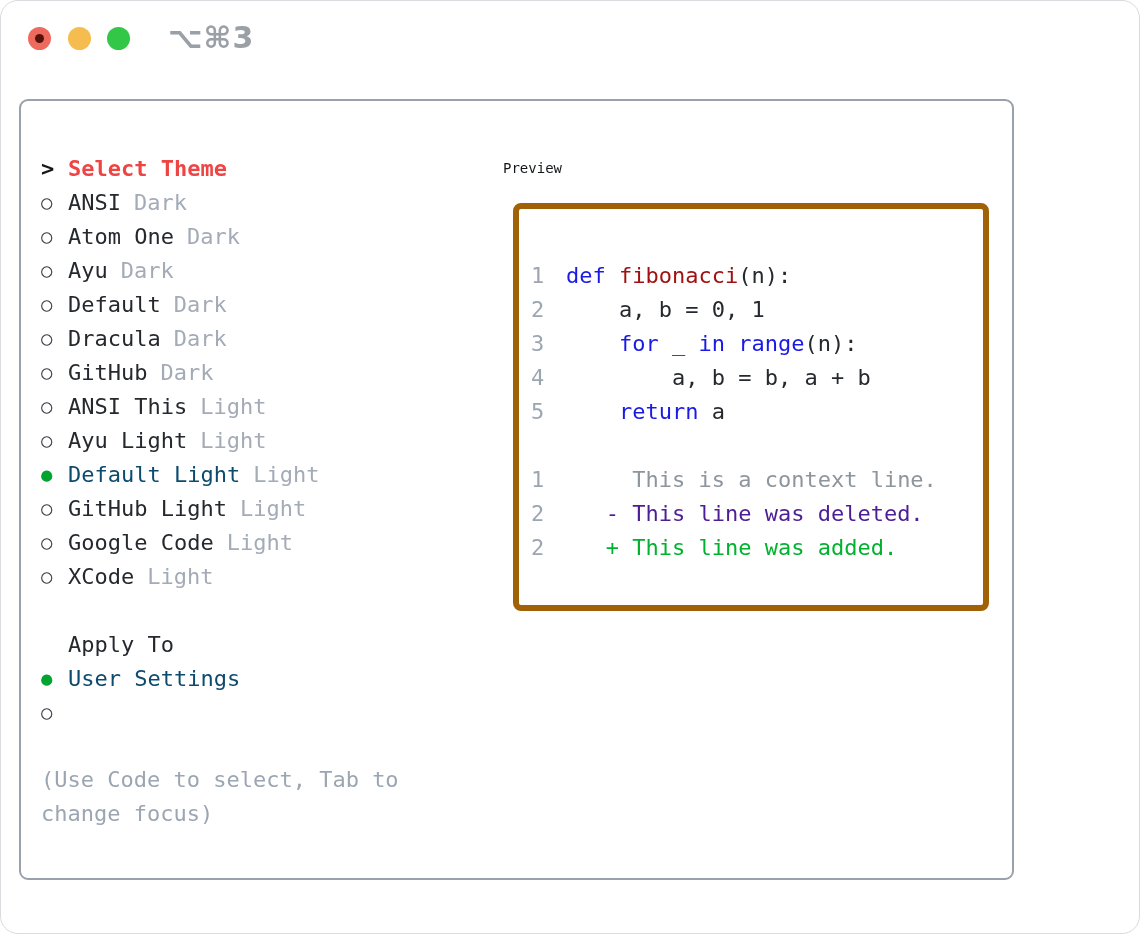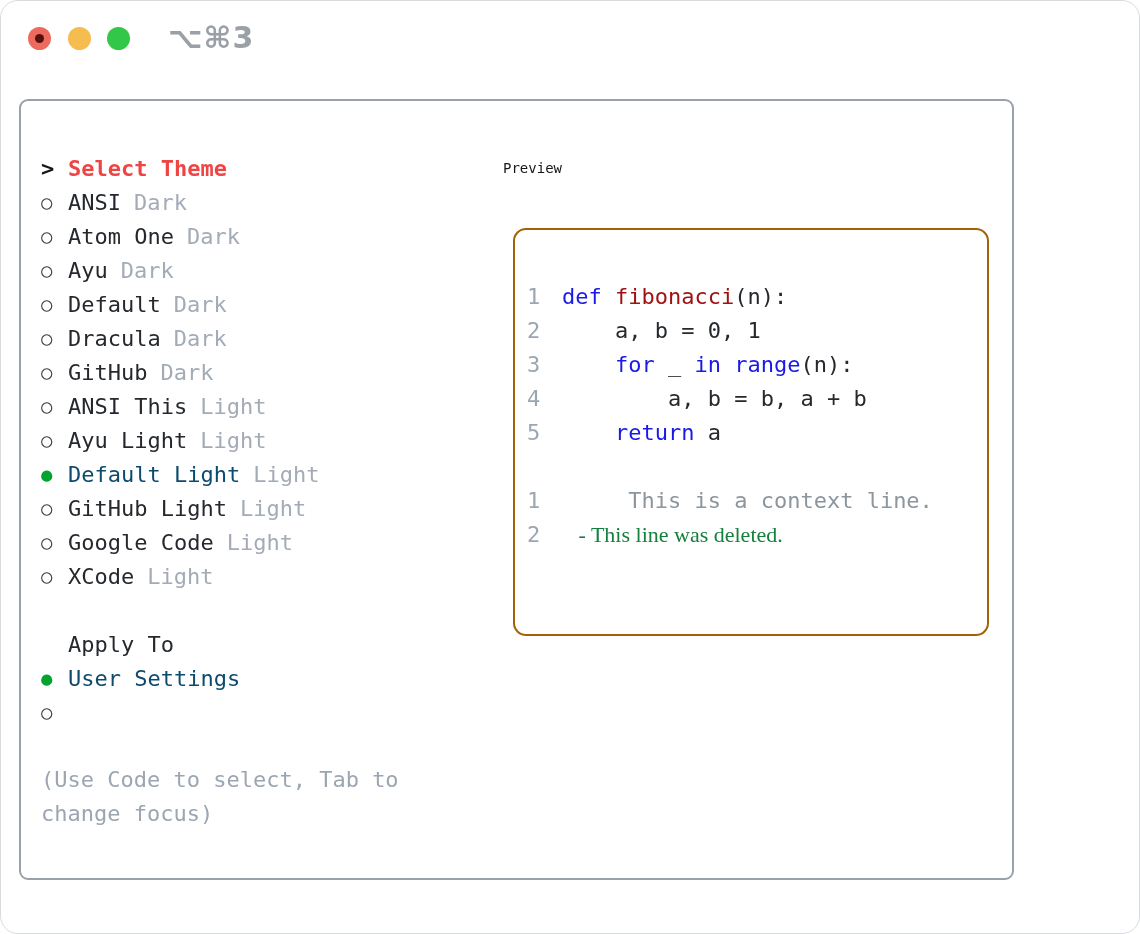--- a/index.html
+++ b/index.html
@@ -41,33 +41,32 @@
   .suffix { color:#a3abb7; margin-left:13px; }
   .row.selected .name, .row.selected .label { color:#0c4a6e; }
   .spacer { height:34px; }
   .hint-line { height:34px; line-height:34px; font-size:22px; color:#9ba6b2; white-space:pre; }
 
   .preview-title { position:absolute; left:482px; top:50px; height:34px; line-height:34px;
                    font-size:14px; font-weight:normal; color:#14171a;text-align:right; }
   .preview-box {
     position:absolute; left:492px; top:102px; width:476px; height:408px;
     box-sizing:border-box;
-    border:2px solid #a16207; border-radius:13px;
+    border:6px solid #a16207; border-radius:8px;
     background:#ffffff;
     overflow:hidden;
-    margin-top:25px;
   }
   .code { padding:50px 0 0 12px; }
   .cl { height:34px; line-height:34px; font-size:22px; white-space:pre; }
   .ln { display:inline-block; width:35px; color:#9ba6b2; }
   .tok-kw  { color:#1a1ae6; }
   .tok-fn  { color:#a01212; }
   .tok-pl  { color:#25292e; }
   .tok-ctx { color:#8d959d; }
-  .tok-del { color:#15803d;font-family:Liberation Serif, serif; }
+  .tok-del { color:#4c1d95; }
   .tok-add { color:#00b22e; }
 </style>
 </head>
 <body>
 
 <div class="titlebar">
   <span class="tl red">
       <span class="dot"></span>
     </span>
   <span class="tl yellow"></span>
@@ -112,16 +111,17 @@
   <div class="preview-box">
     <div class="code" id="code-lines">
         <div class="cl"><span class="ln">1</span><span class="tok-kw">def</span><span class="tok-pl"> </span><span class="tok-fn">fibonacci</span><span class="tok-pl">(n):</span></div>
         <div class="cl"><span class="ln">2</span><span class="tok-pl">    a, b = 0, 1</span></div>
         <div class="cl"><span class="ln">3</span><span class="tok-pl">    </span><span class="tok-kw">for</span><span class="tok-pl"> _ </span><span class="tok-kw">in</span><span class="tok-pl"> </span><span class="tok-kw">range</span><span class="tok-pl">(n):</span></div>
         <div class="cl"><span class="ln">4</span><span class="tok-pl">        a, b = b, a + b</span></div>
         <div class="cl"><span class="ln">5</span><span class="tok-pl">    </span><span class="tok-kw">return</span><span class="tok-pl"> a</span></div>
         <div class="cl"><span class="ln"></span></div>
         <div class="cl"><span class="ln">1</span><span class="tok-ctx">     This is a context line.</span></div>
         <div class="cl"><span class="ln">2</span><span class="tok-del">   - This line was deleted.</span></div>
+        <div class="cl"><span class="ln">2</span><span class="tok-add">   + This line was added.</span></div>
       </div>
   </div>
 
 </div>
 
 </body></html>

